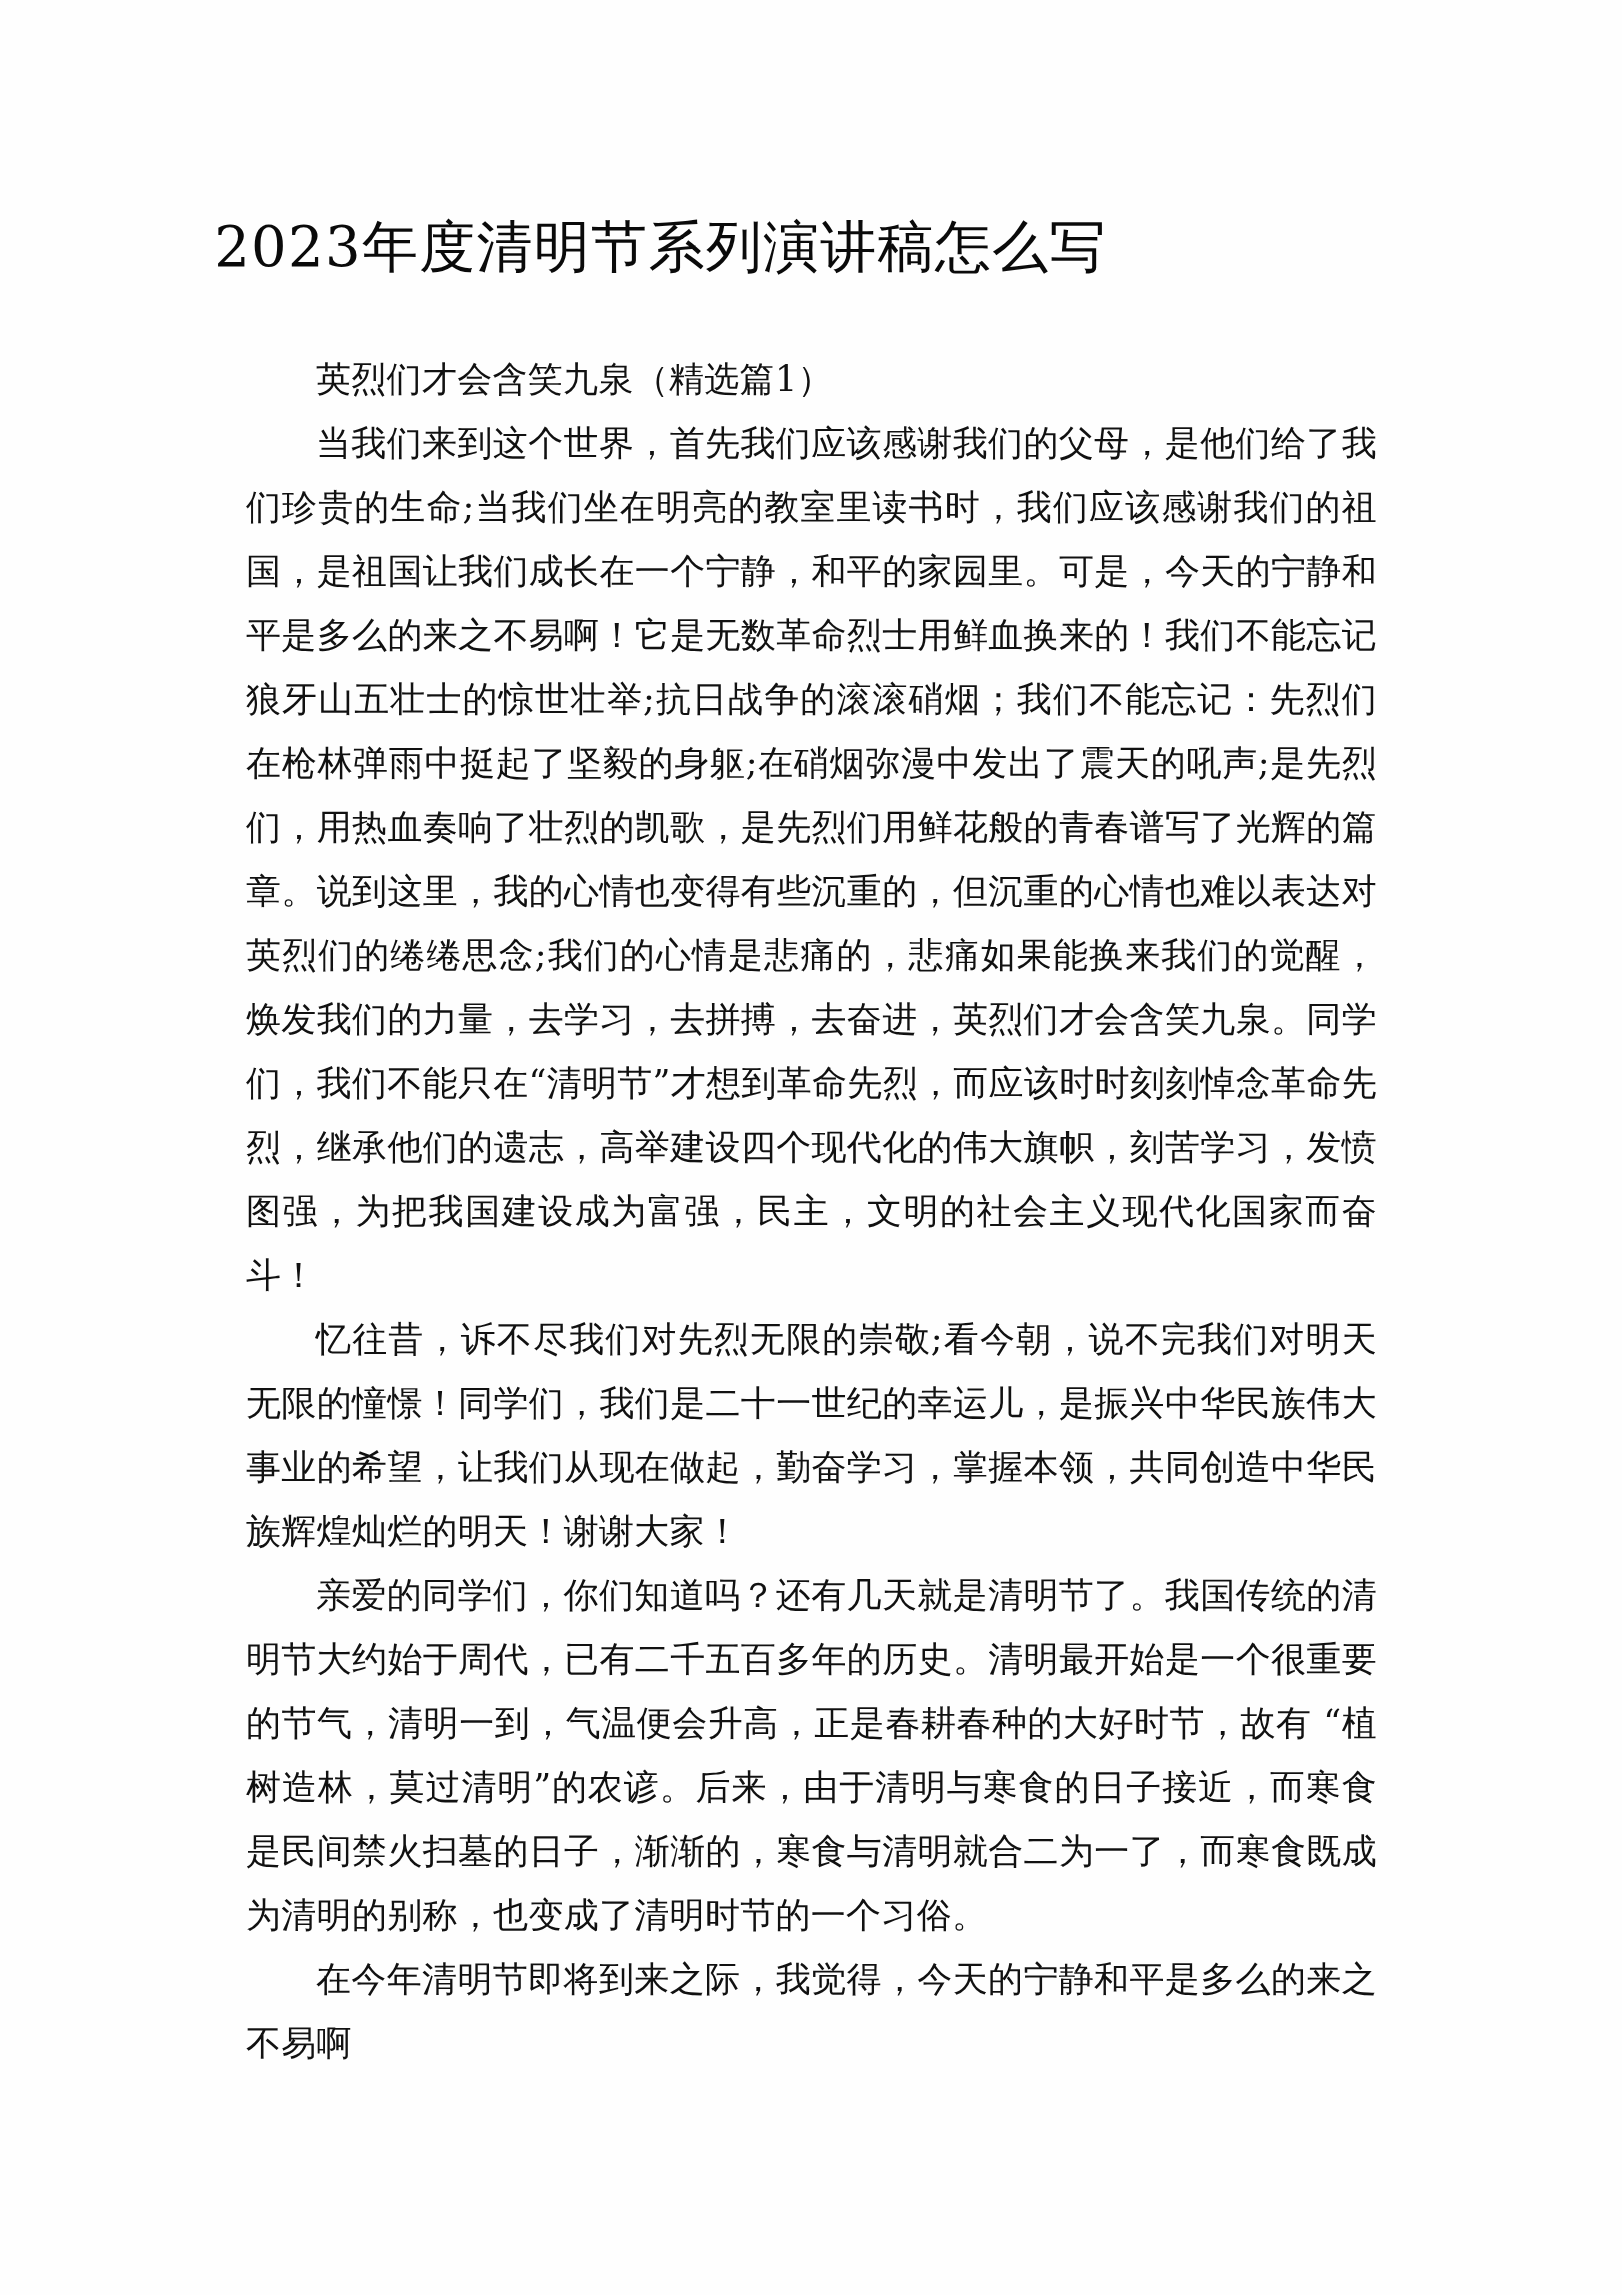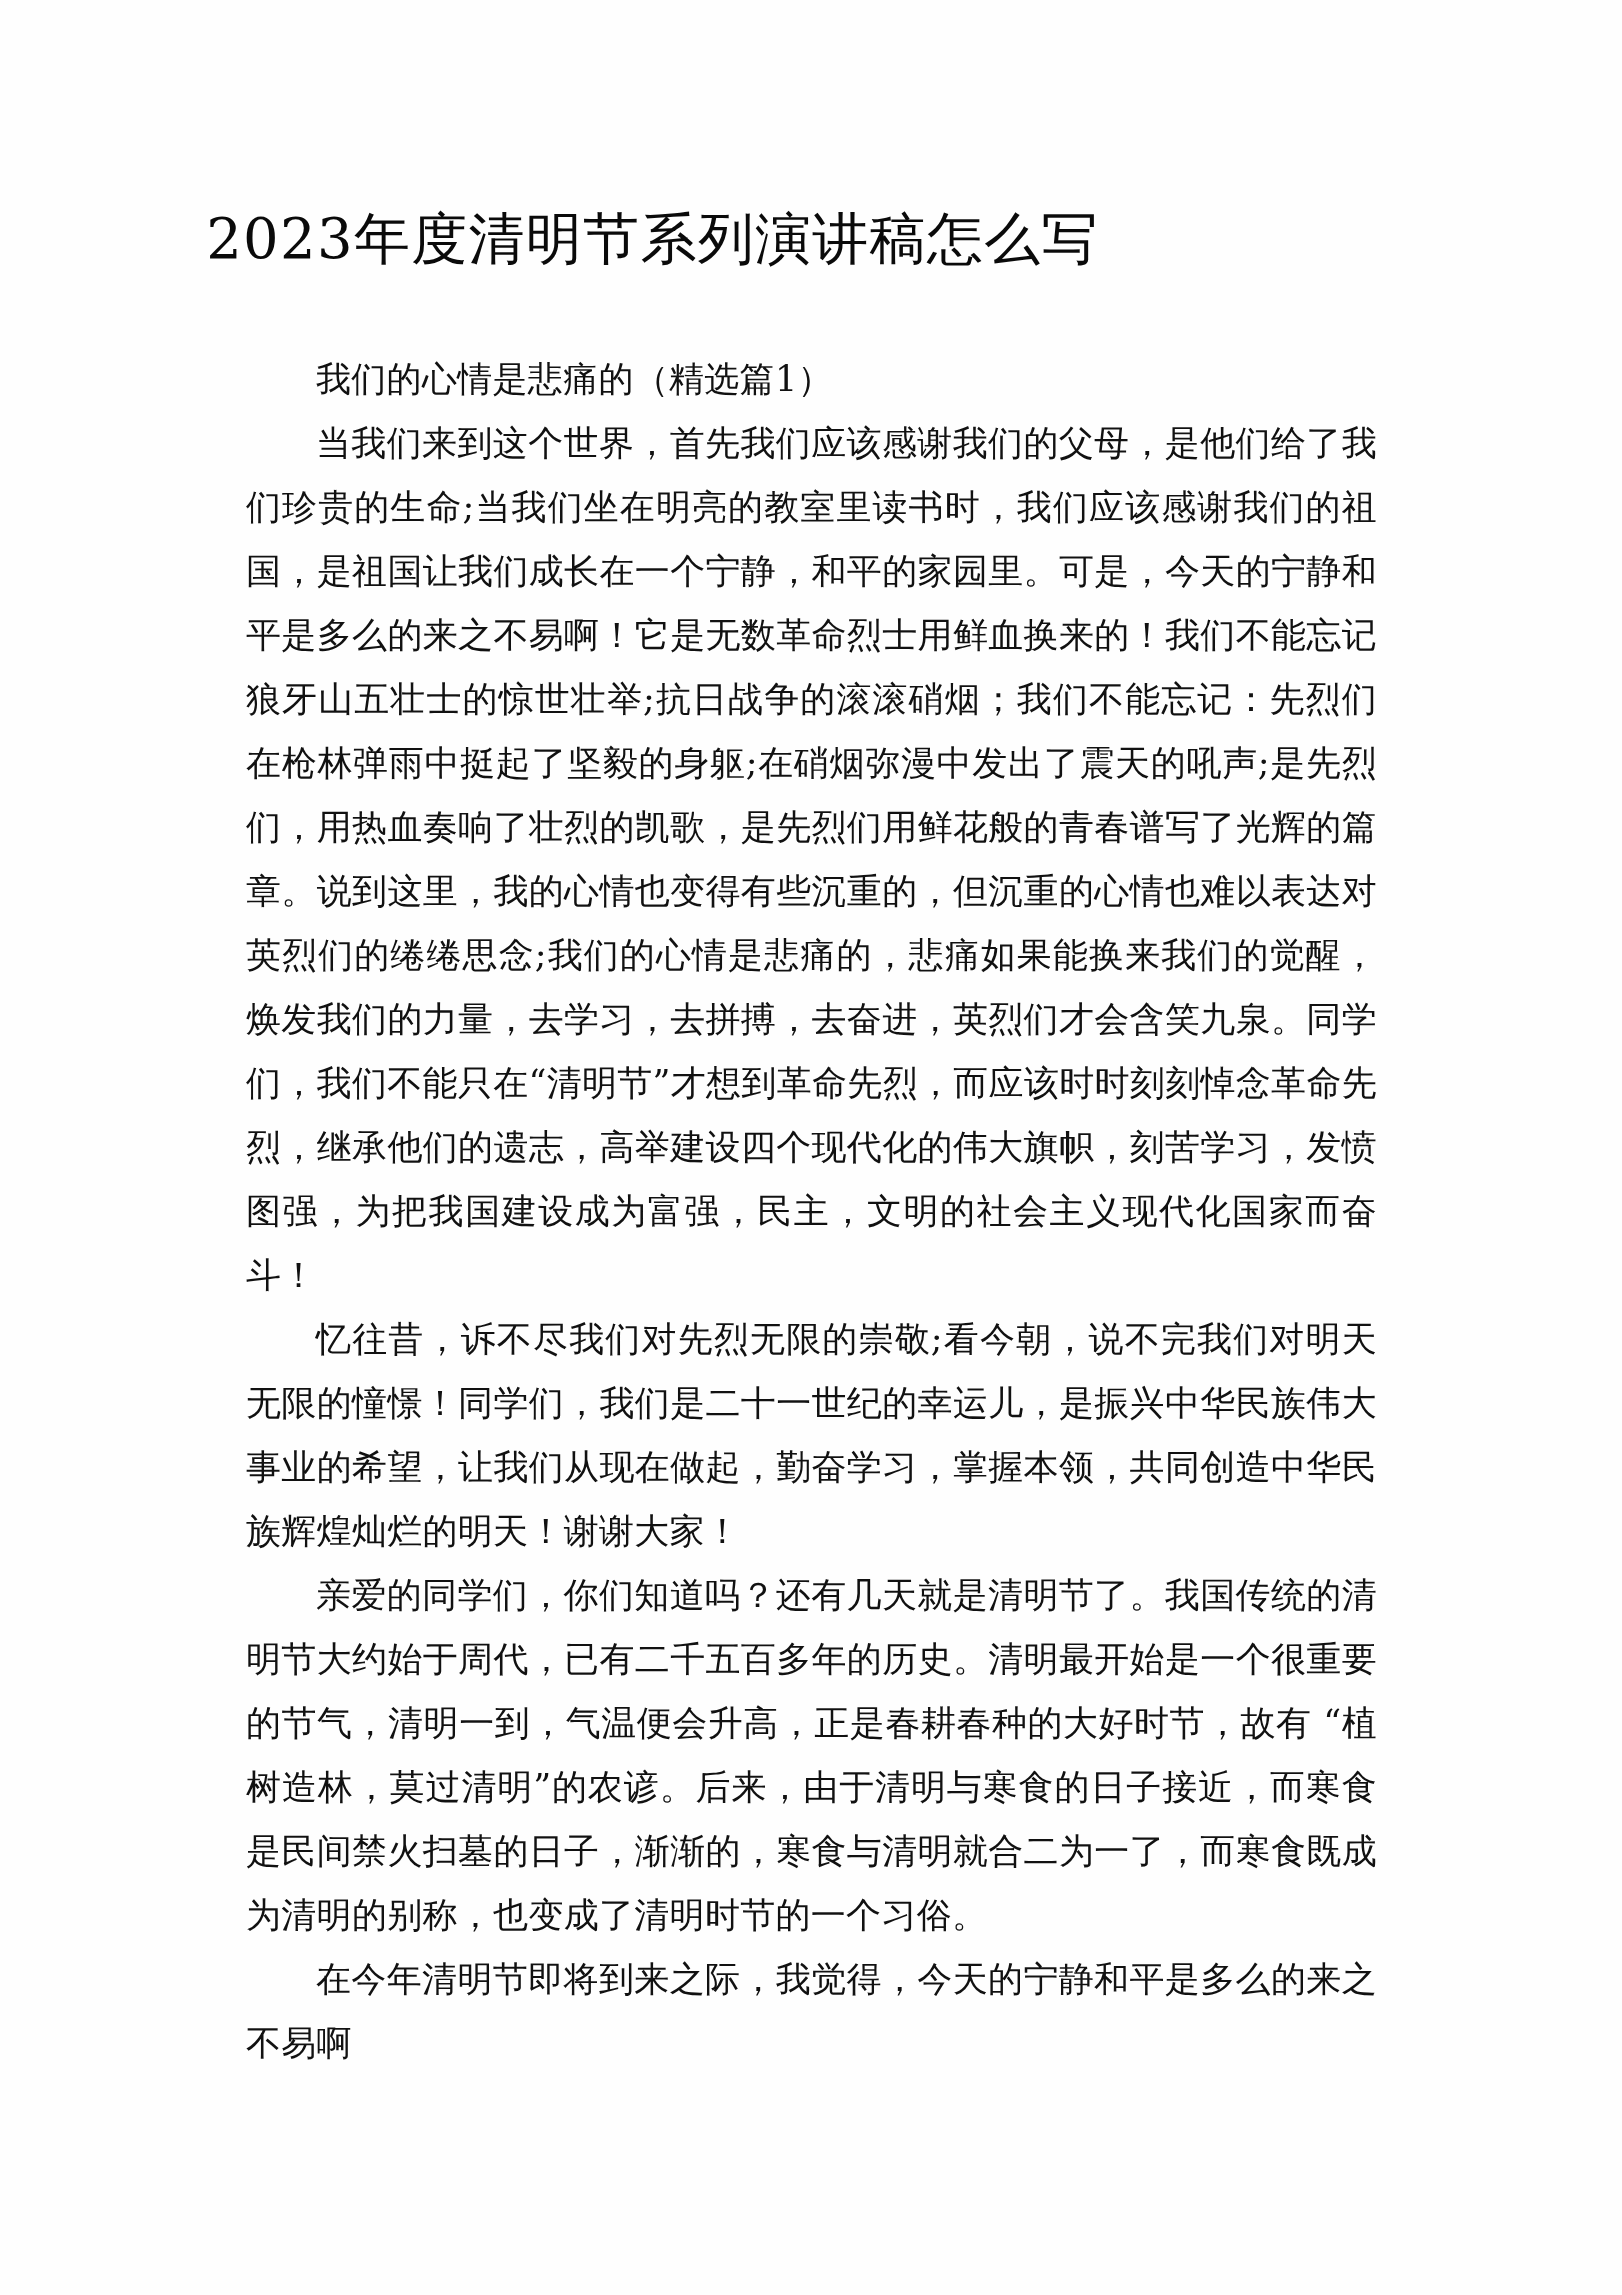--- a/index.html
+++ b/index.html
@@ -26,21 +26,21 @@
     .doc-title {
       position: absolute;
       left: 0;
       top: 203px;
       width: 1305px;
       text-align: center;
       font-size: 56px;
       line-height: 72px;
       letter-spacing: 1.3px;
       font-weight: normal;
-      margin: 0;
+      margin: 8px;
       color: #0a0a0a;
     }
     .doc-body {
       position: absolute;
       left: 246px;
       top: 347px;
       width: 1131px;
       font-size: 35px;
       line-height: 64px;
       text-align: justify;
@@ -52,20 +52,20 @@
       text-indent: 2em;
     }
   </style>
 </head>
 <body>
 
 <div class="page">
   <h1 class="doc-title">2023年度清明节系列演讲稿怎么写</h1>
 
   <div class="doc-body">
-    <p>我们的心情是悲痛的（精选篇1）</p>
+    <p>英烈们才会含笑九泉（精选篇1）</p>
     <p>当我们来到这个世界，首先我们应该感谢我们的父母，是他们给了我们珍贵的生命;当我们坐在明亮的教室里读书时，我们应该感谢我们的祖国，是祖国让我们成长在一个宁静，和平的家园里。可是，今天的宁静和平是多么的来之不易啊！它是无数革命烈士用鲜血换来的！我们不能忘记狼牙山五壮士的惊世壮举;抗日战争的滚滚硝烟；我们不能忘记：先烈们在枪林弹雨中挺起了坚毅的身躯;在硝烟弥漫中发出了震天的吼声;是先烈们，用热血奏响了壮烈的凯歌，是先烈们用鲜花般的青春谱写了光辉的篇章。说到这里，我的心情也变得有些沉重的，但沉重的心情也难以表达对英烈们的绻绻思念;我们的心情是悲痛的，悲痛如果能换来我们的觉醒，焕发我们的力量，去学习，去拼搏，去奋进，英烈们才会含笑九泉。同学们，我们不能只在“清明节”才想到革命先烈，而应该时时刻刻悼念革命先烈，继承他们的遗志，高举建设四个现代化的伟大旗帜，刻苦学习，发愤图强，为把我国建设成为富强，民主，文明的社会主义现代化国家而奋斗！</p>
     <p>忆往昔，诉不尽我们对先烈无限的崇敬;看今朝，说不完我们对明天无限的憧憬！同学们，我们是二十一世纪的幸运儿，是振兴中华民族伟大事业的希望，让我们从现在做起，勤奋学习，掌握本领，共同创造中华民族辉煌灿烂的明天！谢谢大家！</p>
     <p>亲爱的同学们，你们知道吗？还有几天就是清明节了。我国传统的清明节大约始于周代，已有二千五百多年的历史。清明最开始是一个很重要的节气，清明一到，气温便会升高，正是春耕春种的大好时节，故有 “植树造林，莫过清明”的农谚。后来，由于清明与寒食的日子接近，而寒食是民间禁火扫墓的日子，渐渐的，寒食与清明就合二为一了，而寒食既成为清明的别称，也变成了清明时节的一个习俗。</p>
     <p>在今年清明节即将到来之际，我觉得，今天的宁静和平是多么的来之不易啊</p>
   </div>
 </div>
 
 
 </body></html>

